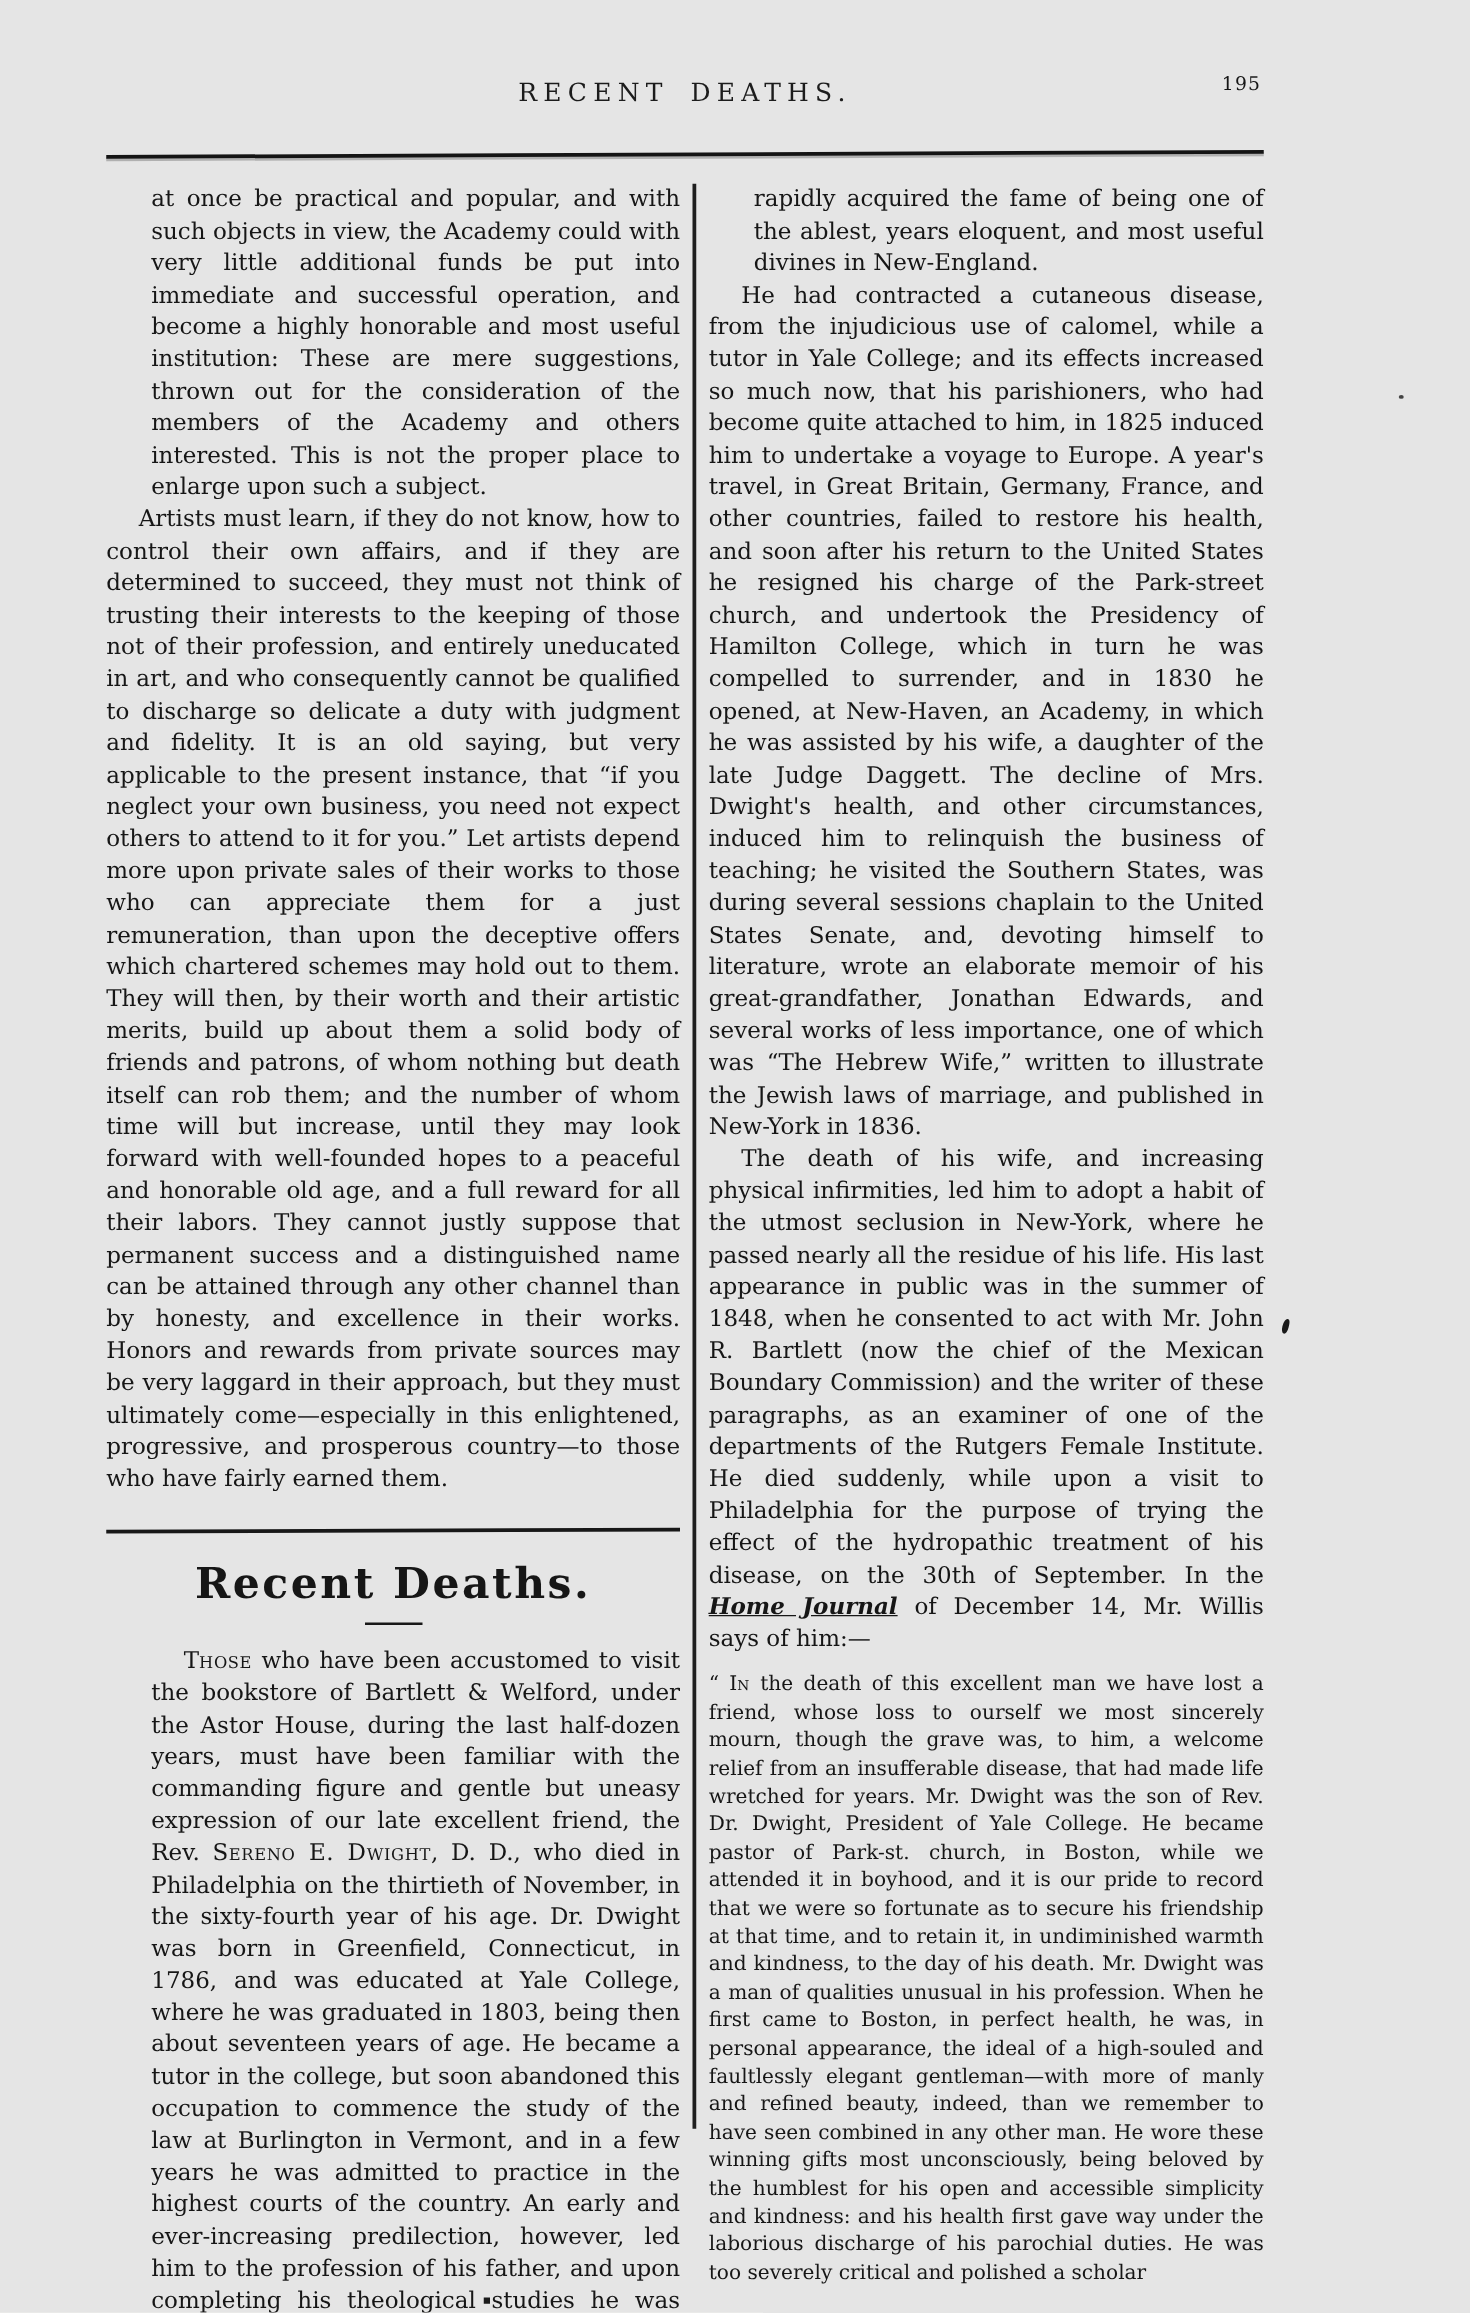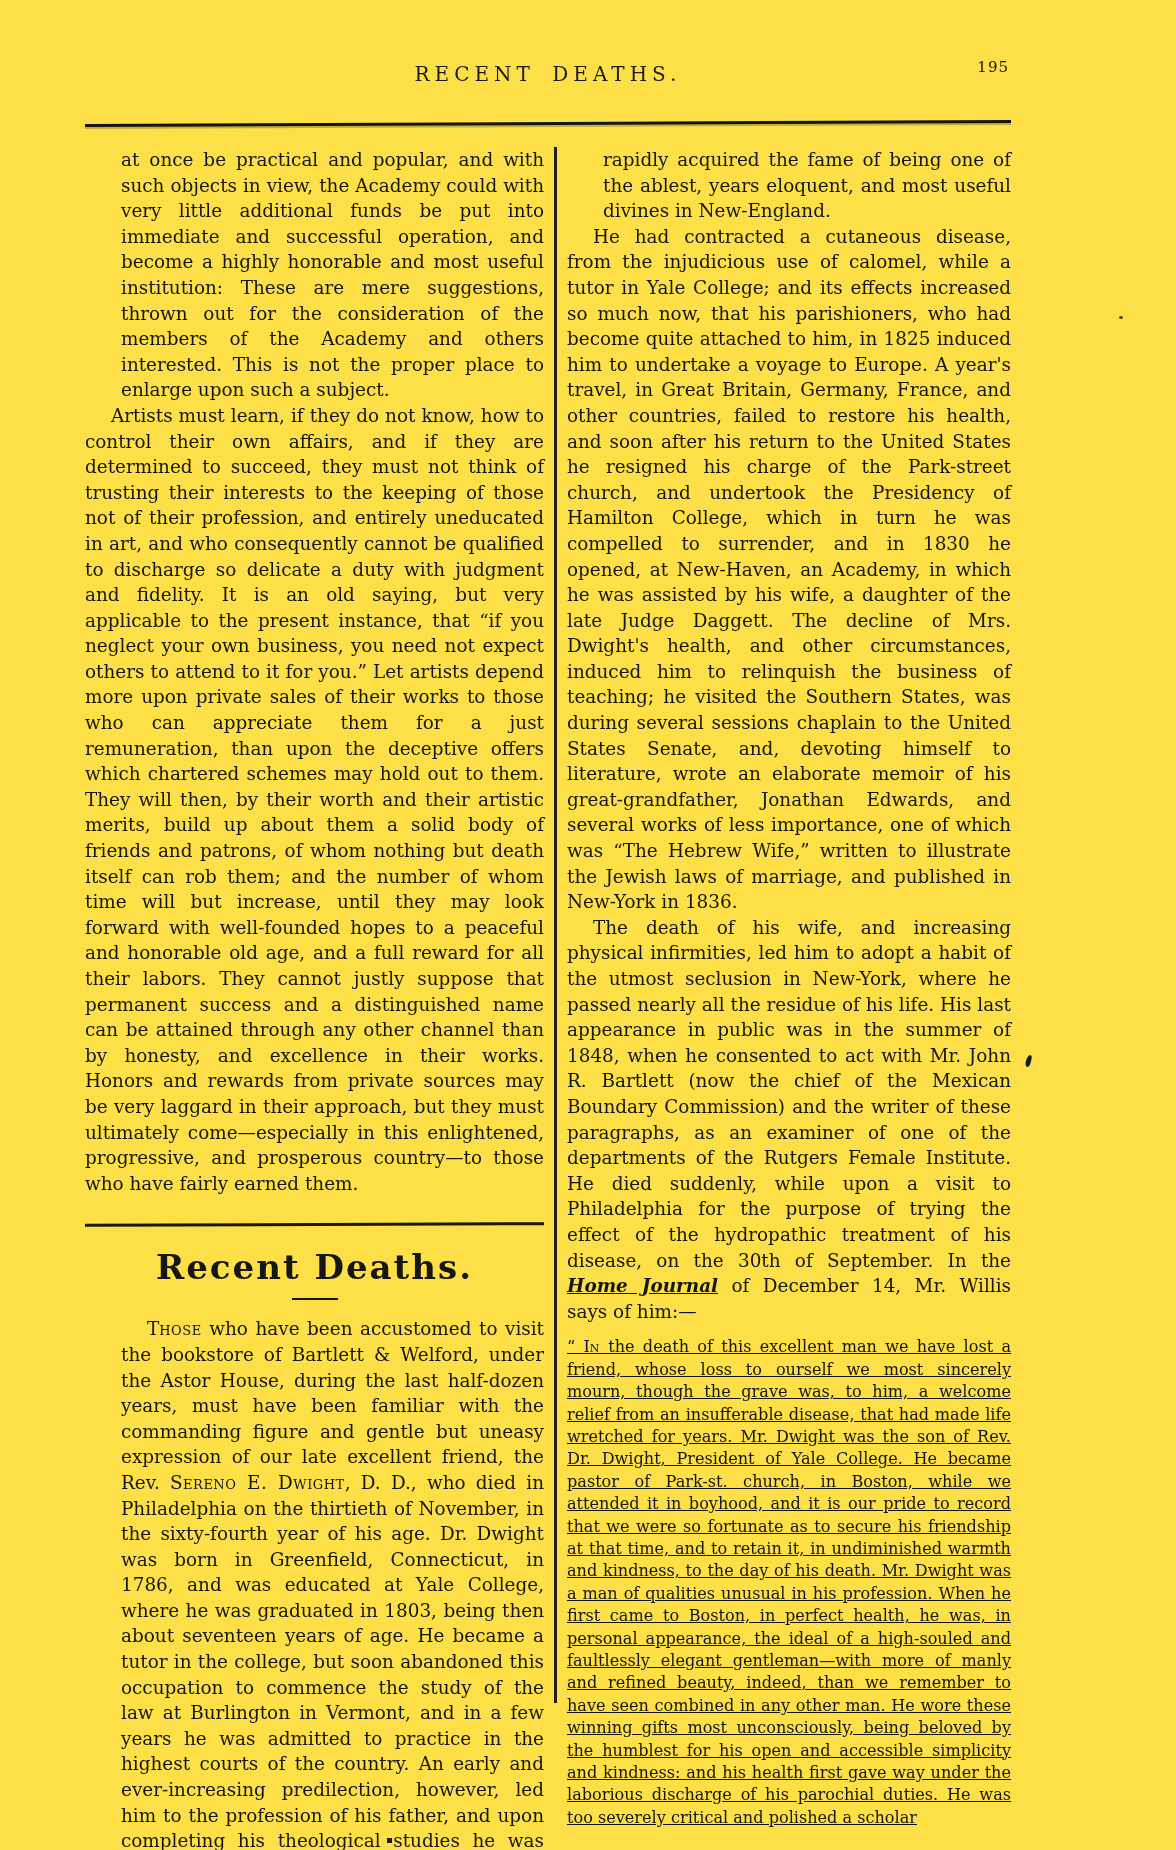--- a/index.html
+++ b/index.html
@@ -4,21 +4,21 @@
 <style>
   html, body { margin: 0; padding: 0; }
   body {
     width: 1176px; height: 1850px;
     background: #f7f7f5;
     font-family: "DejaVu Serif", serif;
   }
   .page {
     position: relative;
     width: 1176px; height: 1850px;
-    background: #fde047;
+    background: #e5e5e5;
     color: #161616;
     overflow: hidden;
   }
   .inner {
     position: absolute;
     left: 85px; top: 62px;
     width: 926px;
   }
   .running-head {
     position: relative;
@@ -86,21 +86,20 @@
     width: 46px; height: 2px;
     background: #181818;
     margin: 12px auto 16px auto;
   }
   .journal { font-style: italic; font-weight: bold; text-decoration: underline; }
   p.quote {
     margin-top: 12px;
     font-size: 16.1px;
     line-height: 22.4px;
     text-indent: 0;
-    text-decoration: underline;
   }
   
   .artifact { position: absolute; background: #1a1a1a; }
   .artifact-comma {
     left: 1026px; top: 1055px;
     width: 5px; height: 12px;
     border-radius: 60% 40% 50% 50%;
     transform: rotate(14deg);
   }
   .artifact-dot {

